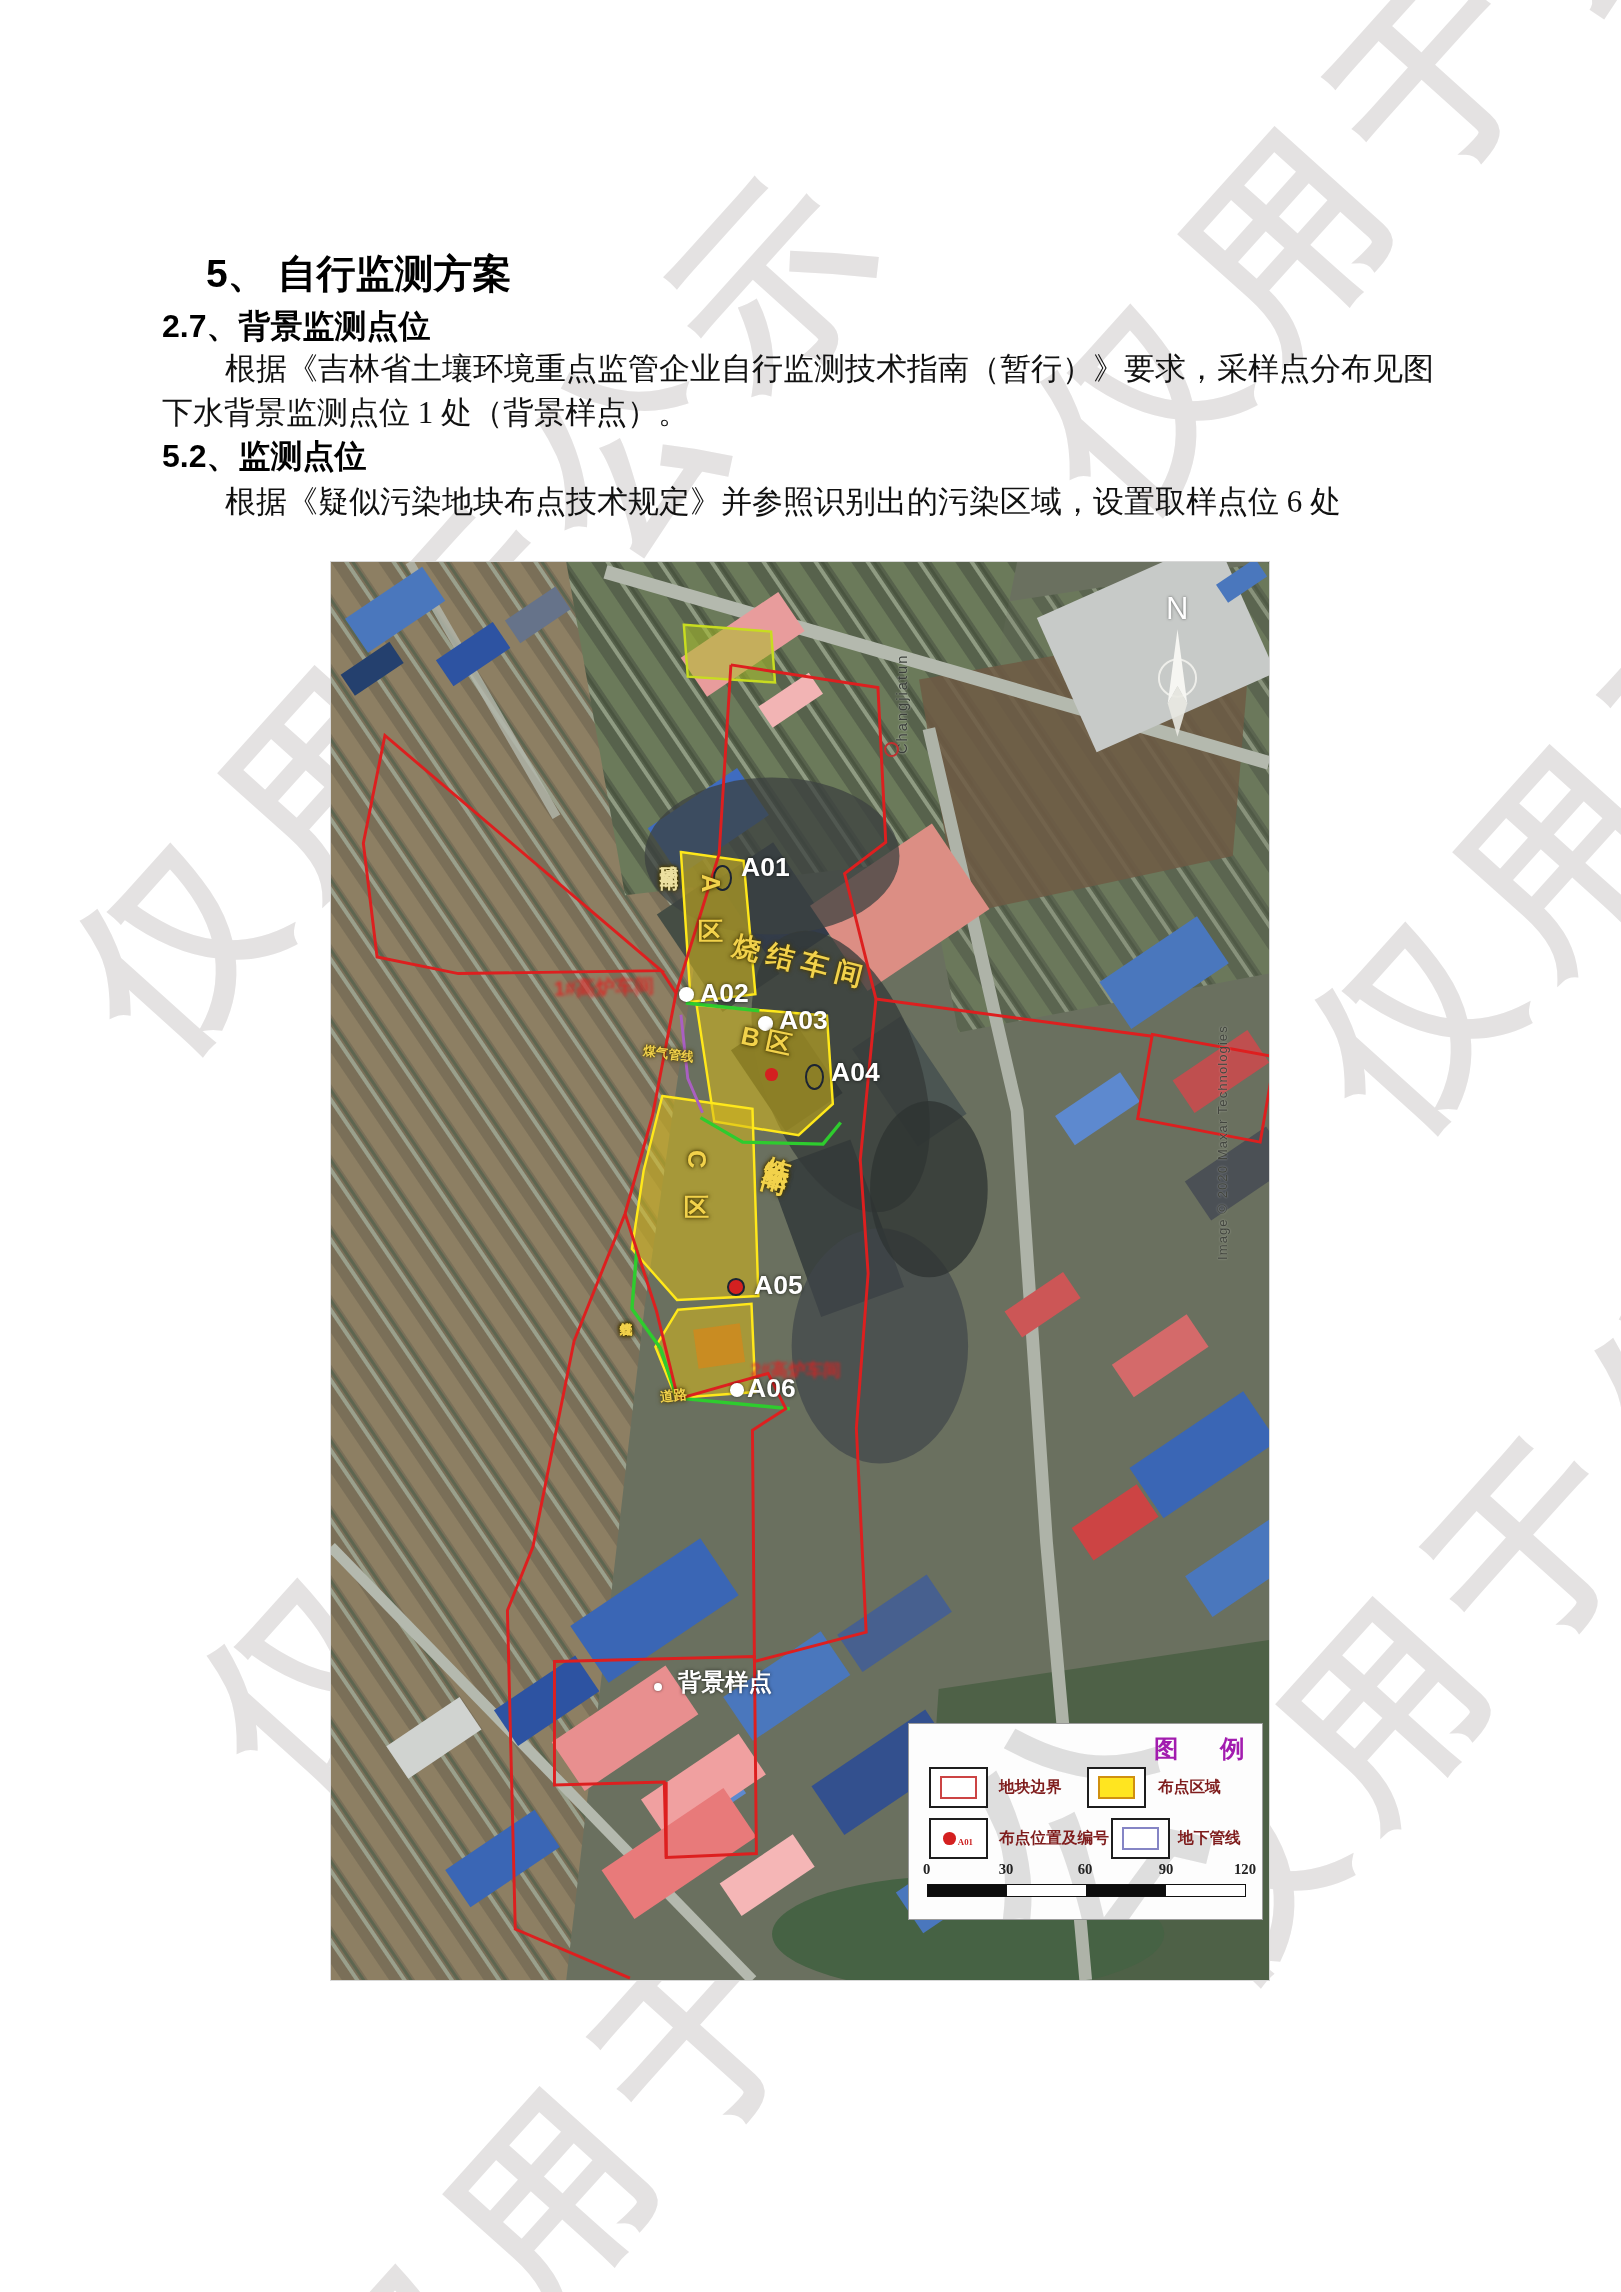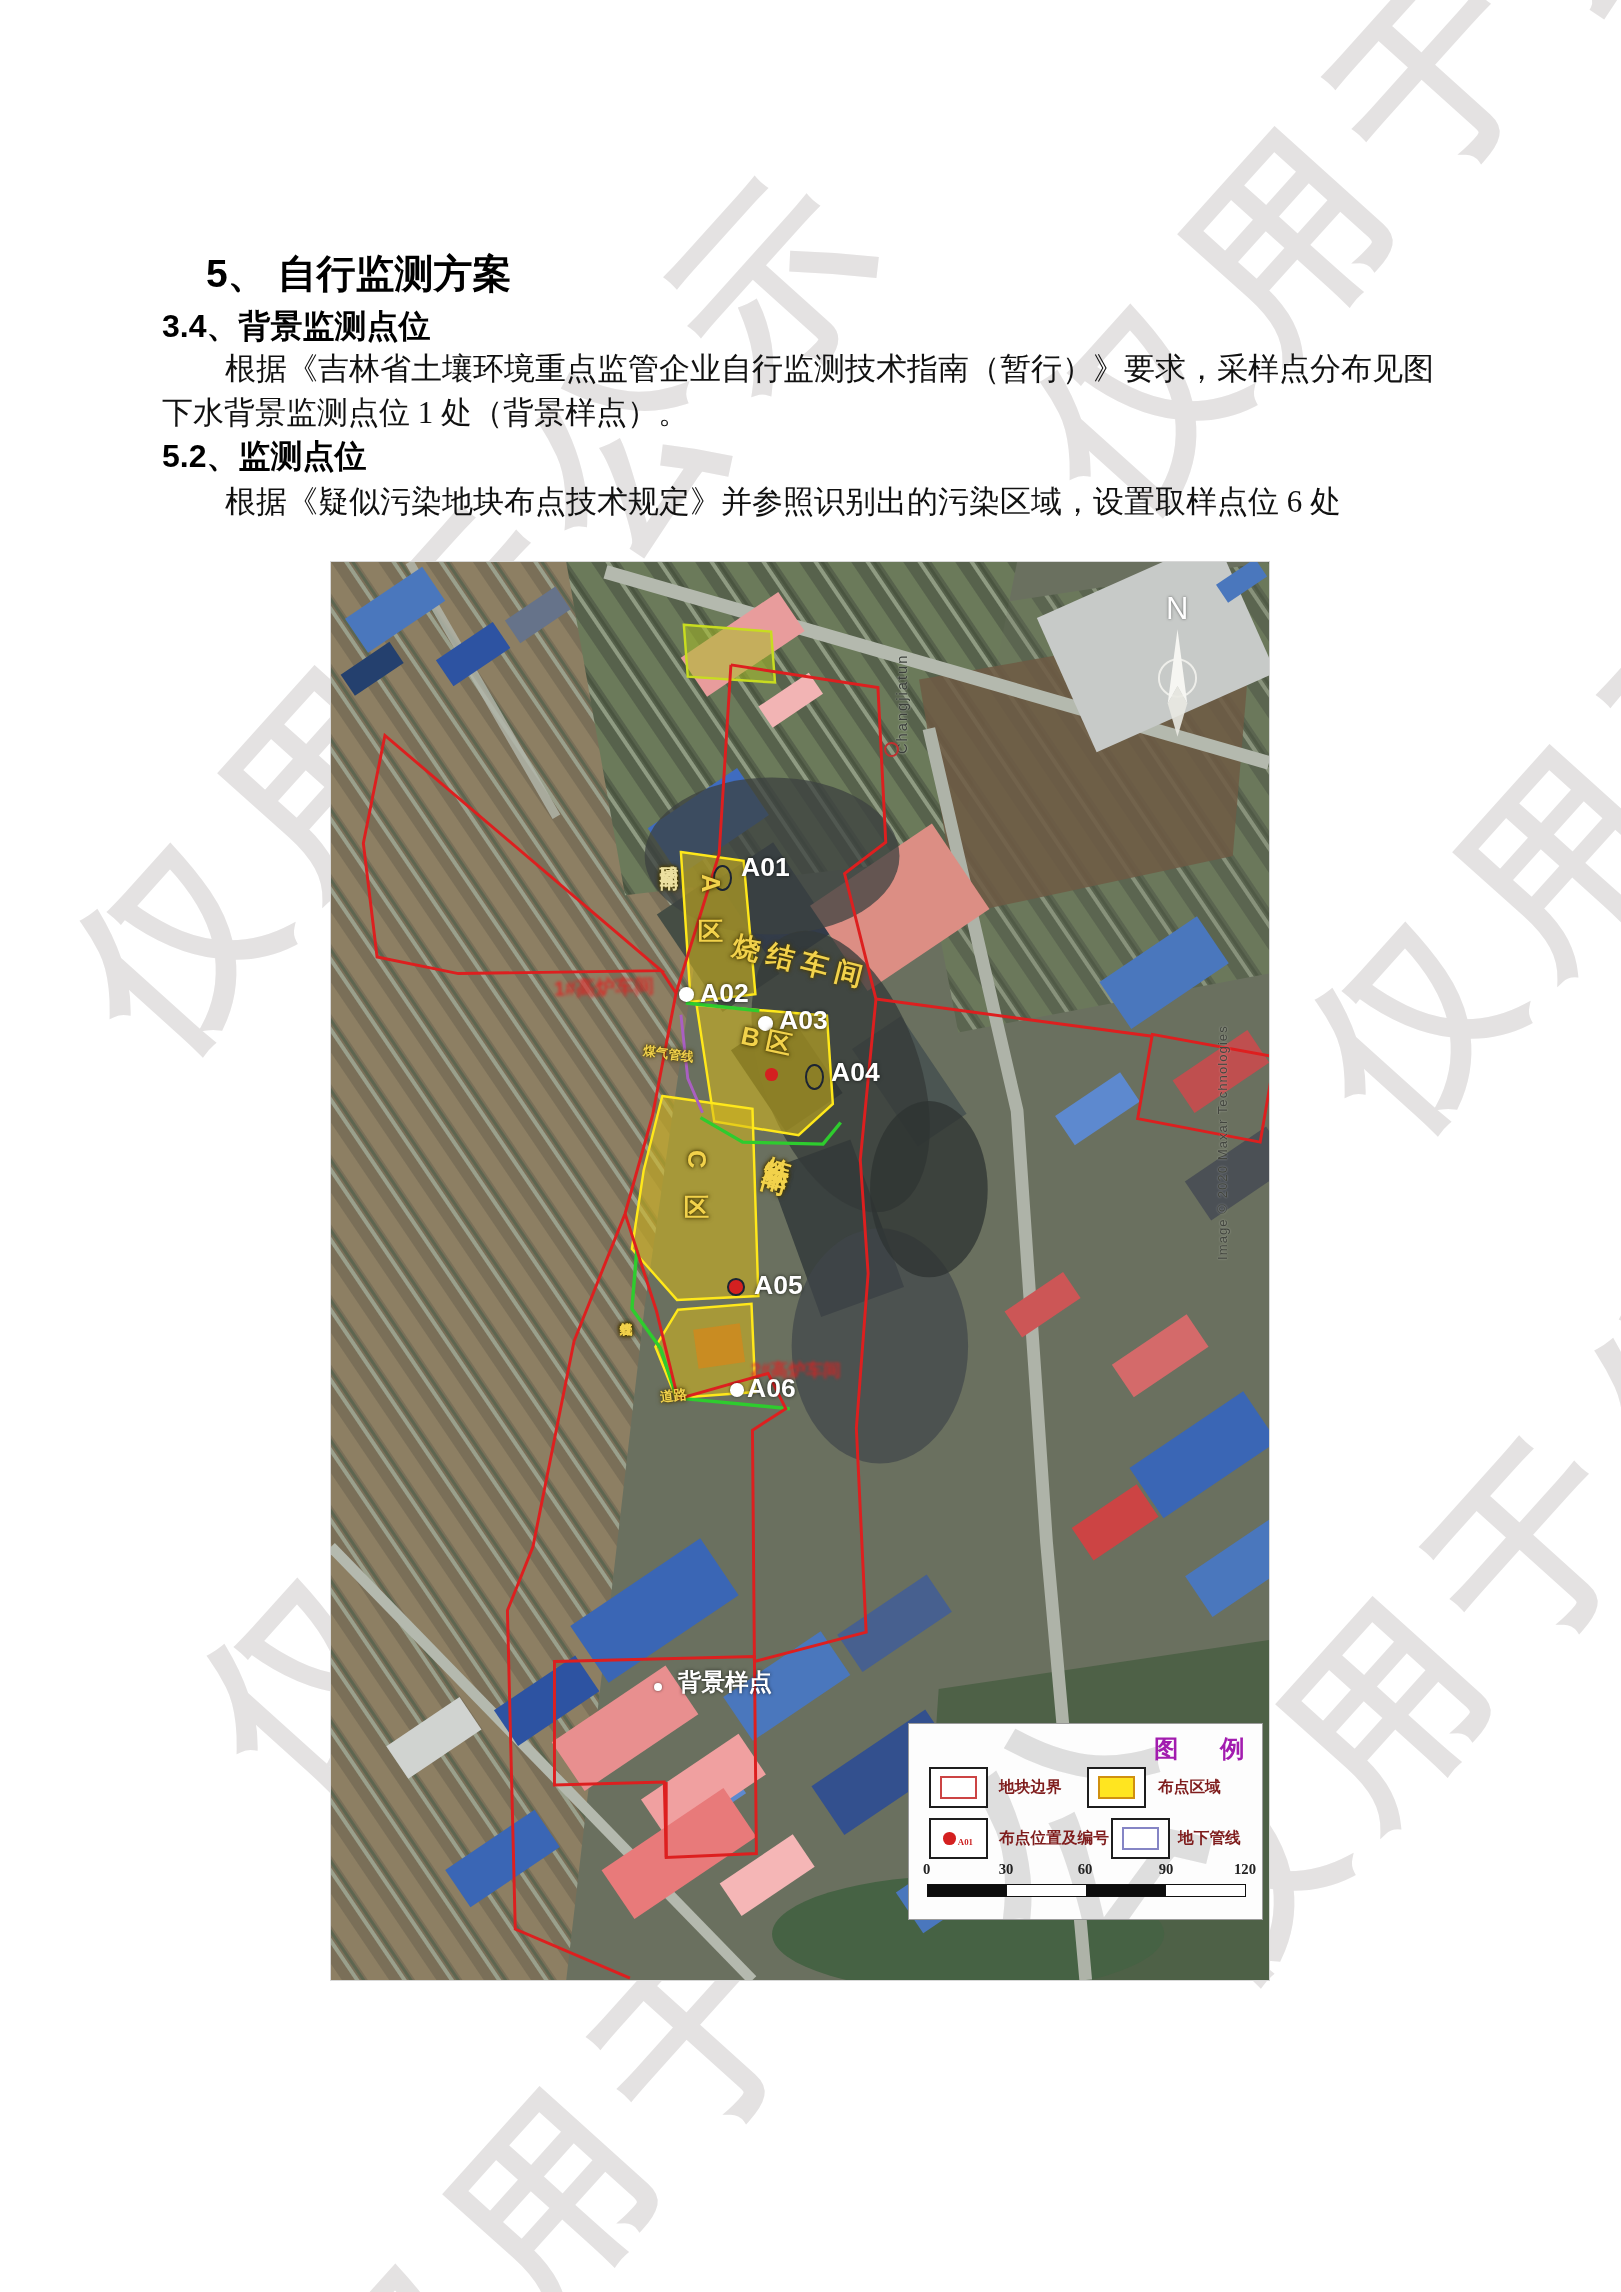--- a/index.html
+++ b/index.html
@@ -50,21 +50,21 @@
 <div class="page">
 
   <div class="wm" style="left:980px;top:392px;">仅用于公示</div>
   <div class="wm" style="left:1255px;top:1010px;">仅用于公示</div>
   <div class="wm" style="left:19.6px;top:931px;">仅用于公示</div>
   <div class="wm" style="left:147px;top:1666px;">仅用于公示</div>
   <div class="wm" style="left:245px;top:2352px;">仅用于公示</div>
   <div class="wm" style="left:1078px;top:1862px;">仅用于公示</div>
 
   <div class="txt h1" style="left:162px;top:247px;margin-left:44px;">5、 自行监测方案</div>
-  <div class="txt h2" style="left:162px;top:305px;">3.4、背景监测点位</div>
+  <div class="txt h2" style="left:162px;top:305px;">2.7、背景监测点位</div>
   <div class="txt body-line" style="left:225px;top:348px;">根据《吉林省土壤环境重点监管企业自行监测技术指南（暂行）》要求，采样点分布见图</div>
   <div class="txt body-line" style="left:162px;top:392px;">下水背景监测点位 1 处（背景样点）。</div>
   <div class="txt h2" style="left:162px;top:435px;">5.2、监测点位</div>
   <div class="txt body-line" style="left:225px;top:481px;">根据《疑似污染地块布点技术规定》并参照识别出的污染区域，设置取样点位 6 处</div>
 
   <div class="map">
 
     <svg class="base" viewBox="0 0 957 1447" preserveAspectRatio="none">
       <defs>
         <pattern id="farm1" width="40" height="40" patternUnits="userSpaceOnUse" patternTransform="rotate(56)">

